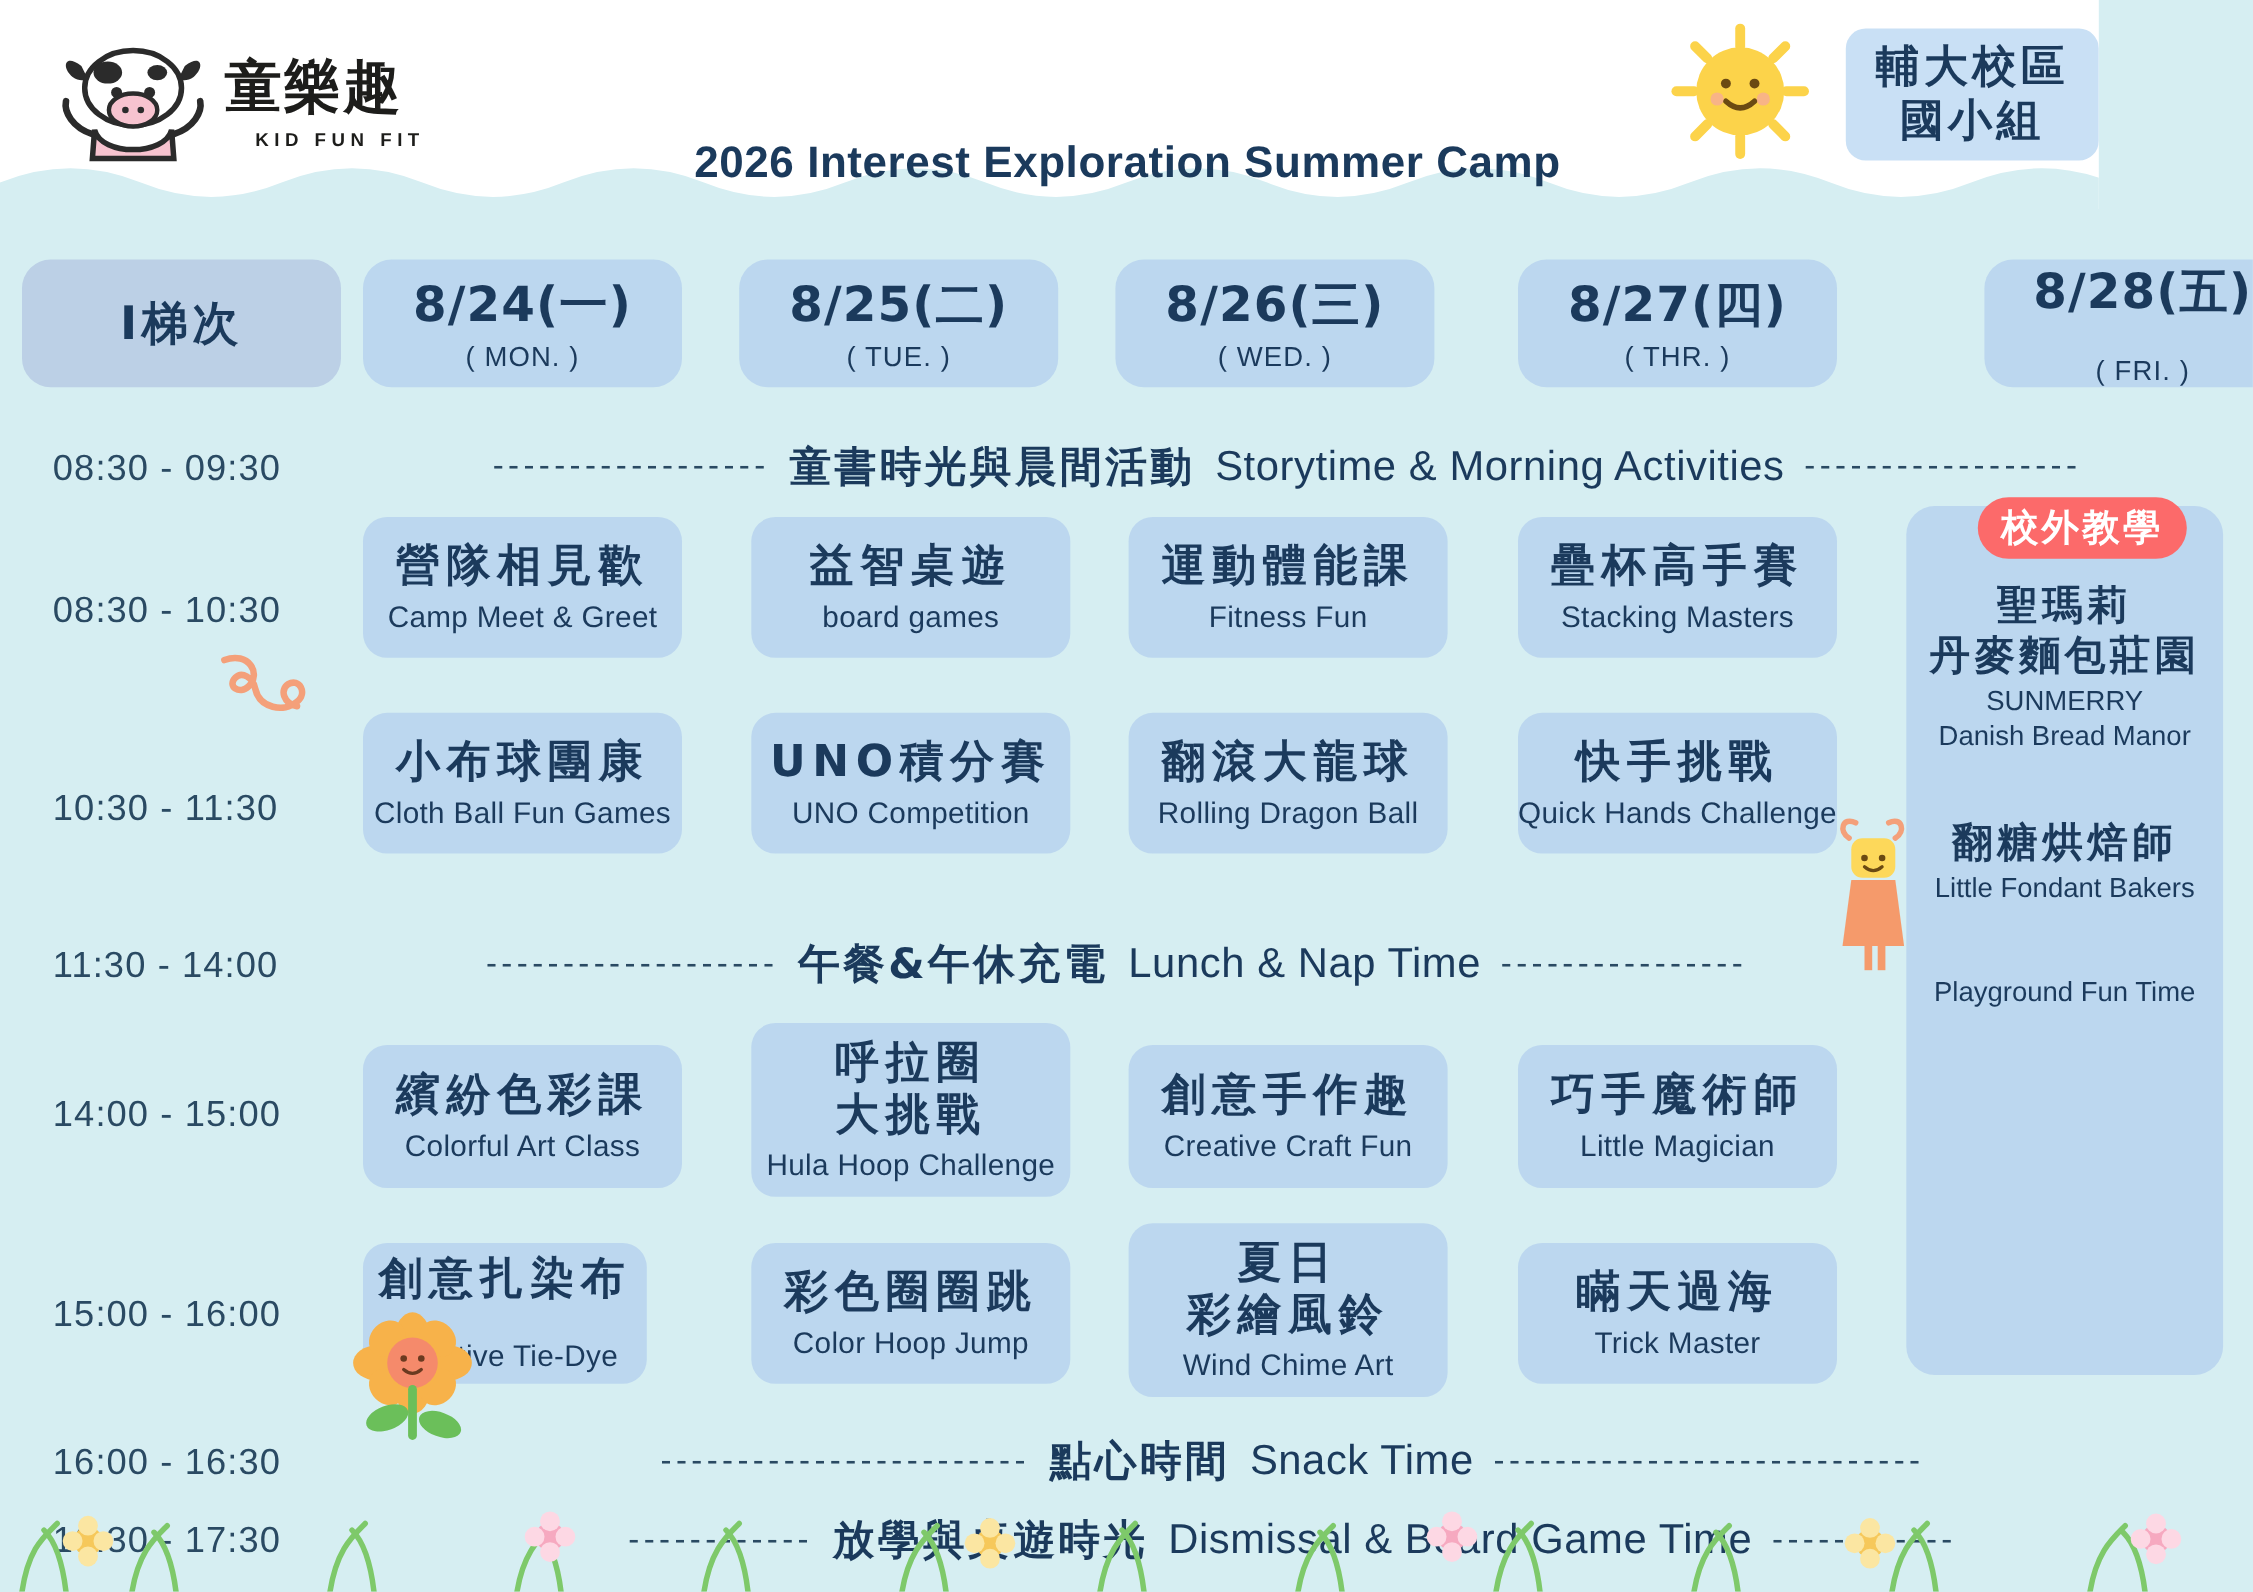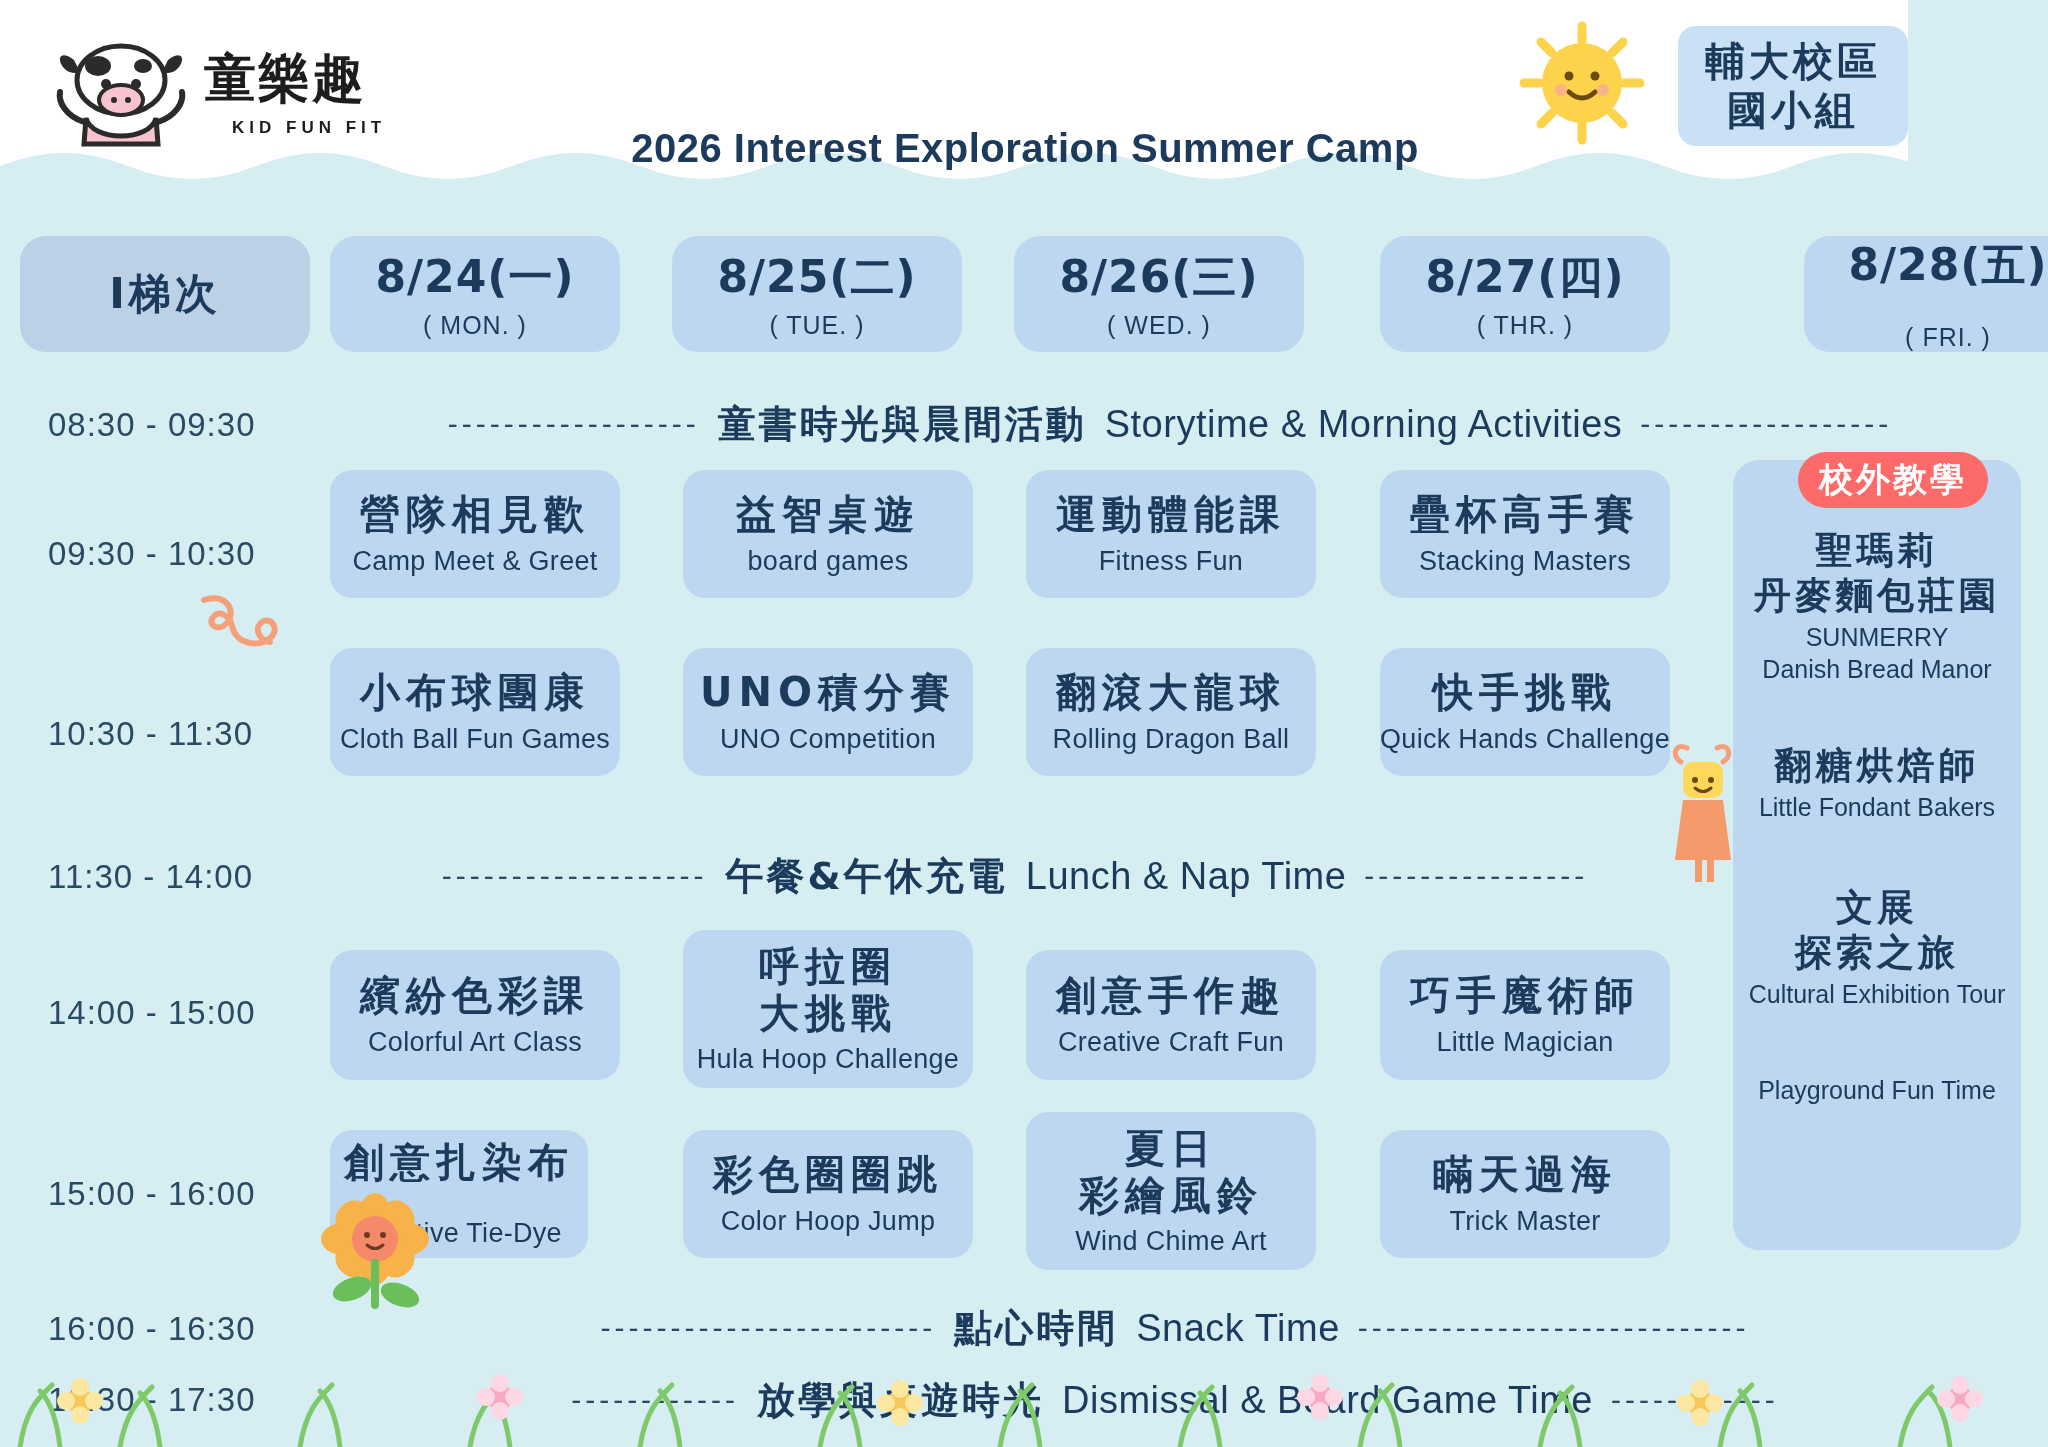--- a/index.html
+++ b/index.html
@@ -200,21 +200,21 @@
     <div class="day-cn">8/27(四)</div>
     <div class="day-en">( THR. )</div>
   </div>
   <div class="daycell" style="left:1804px;width:288px;justify-content:space-between;">
     <div class="day-cn">8/28(五)</div>
     <div class="day-en">( FRI. )</div>
   </div>
 </div>
 
 <div class="timelabel" style="top:406px;">08:30 - 09:30</div>
-<div class="timelabel" style="top:535px;">09:30 - 10:30</div>
+<div class="timelabel" style="top:535px;">08:30 - 10:30</div>
 <div class="timelabel" style="top:715px;">10:30 - 11:30</div>
 <div class="timelabel" style="top:858px;">11:30 - 14:00</div>
 <div class="timelabel" style="top:994px;">14:00 - 15:00</div>
 <div class="timelabel" style="top:1175px;">15:00 - 16:00</div>
 <div class="timelabel" style="top:1310px;">16:00 - 16:30</div>
 <div class="timelabel" style="top:1381px;">16:30 - 17:30</div>
 
 <div class="band" style="top:396px;">
   <span class="dash">------------------</span>
   <span class="bcn">童書時光與晨間活動</span>
@@ -302,25 +302,20 @@
 <div class="fri-col">
   <div class="fri-item" style="margin-top:10px;">
     <div class="cn" style="white-space:pre-line;">聖瑪莉
 丹麥麵包莊園</div>
     <div class="en" style="white-space:pre-line;">SUNMERRY
 Danish Bread Manor</div>
   </div>
   <div class="fri-item" style="margin-top:58px;">
     <div class="cn">翻糖烘焙師</div>
     <div class="en">Little Fondant Bakers</div>
-  </div>
-  <div class="fri-item" style="margin-top:62px;">
-    <div class="cn" style="white-space:pre-line;">文展
-探索之旅</div>
-    <div class="en">Cultural Exhibition Tour</div>
   </div>
   <div class="fri-item" style="margin-top:60px;">
     <div class="en">Playground Fun Time</div>
   </div>
 </div>
 <div class="fri-badge">校外教學</div>
 
 <div class="band" style="top:1300px;left:330px;width:1690px;">
   <span class="dash">------------------------</span>
   <span class="bcn">點心時間</span>

